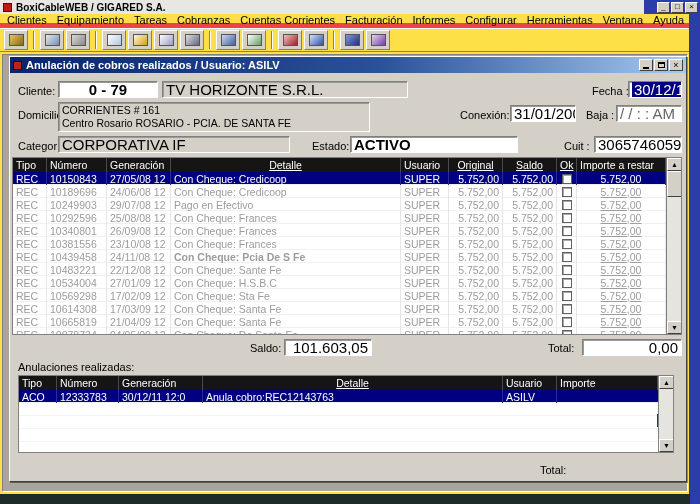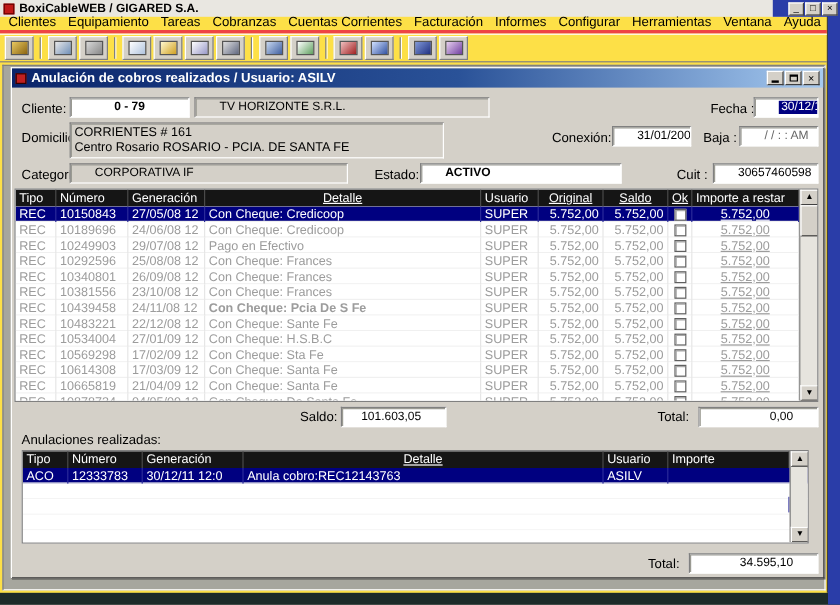--- a/index.html
+++ b/index.html
@@ -12,21 +12,21 @@
   
   .app { position:absolute; left:0; top:0; width:690px; height:494px; background:#fde047; border-right:1px solid #404040; }
 
   .titlebar { height:14px; background:#e9e7e1; display:flex; align-items:center; padding:0 3px; }
   .app-icon { width:9px; height:9px; background:#c01818; border:1px solid #600; margin-right:4px; flex:0 0 auto; }
   .app-title { font-size:10px; font-weight:bold; color:#000; white-space:nowrap; }
 
   .tb-blue { position:absolute; right:0; top:0; width:56px; height:14px; background:#2a3da8; z-index:6; display:flex; align-items:center; justify-content:flex-end; gap:1px; padding-right:2px; }
   .wbtn { width:13px; height:11px; background:#d4d0c8; border:1px solid; border-color:#fff #404040 #404040 #fff; font-size:8px; line-height:8px; text-align:center; color:#000; cursor:default; }
 
-  .menubar { height:14px; display:flex; align-items:flex-end; padding:0 2px; border-bottom:3px solid #ef4444; }
+  .menubar { height:14px; display:flex; align-items:flex-start; padding:0 2px; border-bottom:5px solid #ef4444; }
   .mi { font-size:11px; padding:0 5px; color:#000; white-space:nowrap; }
 
   .toolbar { height:24px; display:flex; align-items:center; padding:0 4px; gap:2px; border-top:1px solid #fff; border-bottom:1px solid #808080; }
   .tbtn { width:24px; height:20px; background:#d4d0c8; border:1px solid; border-color:#fff #808080 #808080 #fff; display:flex; align-items:center; justify-content:center; }
   .ticon { width:15px; height:12px; border:1px solid #555; display:block; }
   .tsep { width:2px; height:18px; border-left:1px solid #808080; border-right:1px solid #fff; margin:0 3px; }
 
   .mdi { position:absolute; left:2px; top:54px; width:686px; height:438px; background:#a6a69e; border:1px solid; border-color:#808080 #fff #fff #808080; }
 
   
@@ -35,21 +35,21 @@
   .child-icon { width:9px; height:9px; background:#c02020; border:1px solid #300; margin-right:4px; flex:0 0 auto; }
   .child-title { flex:1; color:#fff; font-weight:bold; font-size:11px; white-space:nowrap; overflow:hidden; }
   .cbtns { display:flex; gap:1px; }
   .cbtn { width:14px; height:12px; background:#d4d0c8; border:1px solid; border-color:#fff #404040 #404040 #fff; display:flex; align-items:center; justify-content:center; font-size:9px; line-height:9px; color:#000; }
   .g-min { width:6px; height:2px; background:#000; margin-top:6px; }
   .g-max { width:7px; height:6px; border:1px solid #000; border-top-width:2px; }
 
   .child-body { position:relative; height:408px; }
 
   .lbl { position:absolute; font-size:11px; color:#000; white-space:nowrap; }
-  .inp { position:absolute; height:17px; background:#fff; border:1px solid; border-color:#808080 #fff #fff #808080; box-shadow:inset 1px 1px 0 #9a9a92; font-size:10px; color:#000; display:flex; align-items:center; padding:0 20px; overflow:hidden; white-space:nowrap; }
+  .inp { position:absolute; height:17px; background:#fff; border:1px solid; border-color:#808080 #fff #fff #808080; box-shadow:inset 1px 1px 0 #9a9a92; font-size:15px; color:#000; display:flex; align-items:center; padding:0 3px; overflow:hidden; white-space:nowrap; }
   .inp.gray { background:#d4d0c8; }
   .inp.bold { font-weight:bold; }
   .inp.center { justify-content:center; }
   .inp.right { justify-content:flex-end; }
   .inp.multiline { display:block; height:30px; line-height:13px; font-size:10.5px; padding:1px 3px; }
   .inp.dim { color:#666; }
   .selval { background:#000080; color:#fff; padding:0 2px; }
 
   
   .gridbox { position:absolute; background:#fff; border:1px solid #808080; overflow:hidden; }
@@ -432,21 +432,18 @@
               <div class="grow empty"></div>
               <div class="grow empty"></div>
             </div>
           <div class="vscroll">
             <div class="sb-btn">▲</div>
             <div class="sb-btn down">▼</div>
           </div>
         </div>
 
         <span class="lbl" style="left:530px;top:391px">Total:</span>
-        <div class="inp right" style="left:564px;top:388px;width:108px">
-            <span>34.595,10</span>
-          </div>
 
       </div>
     </div>
 
   </div>
 </div>
 
 </body></html>

